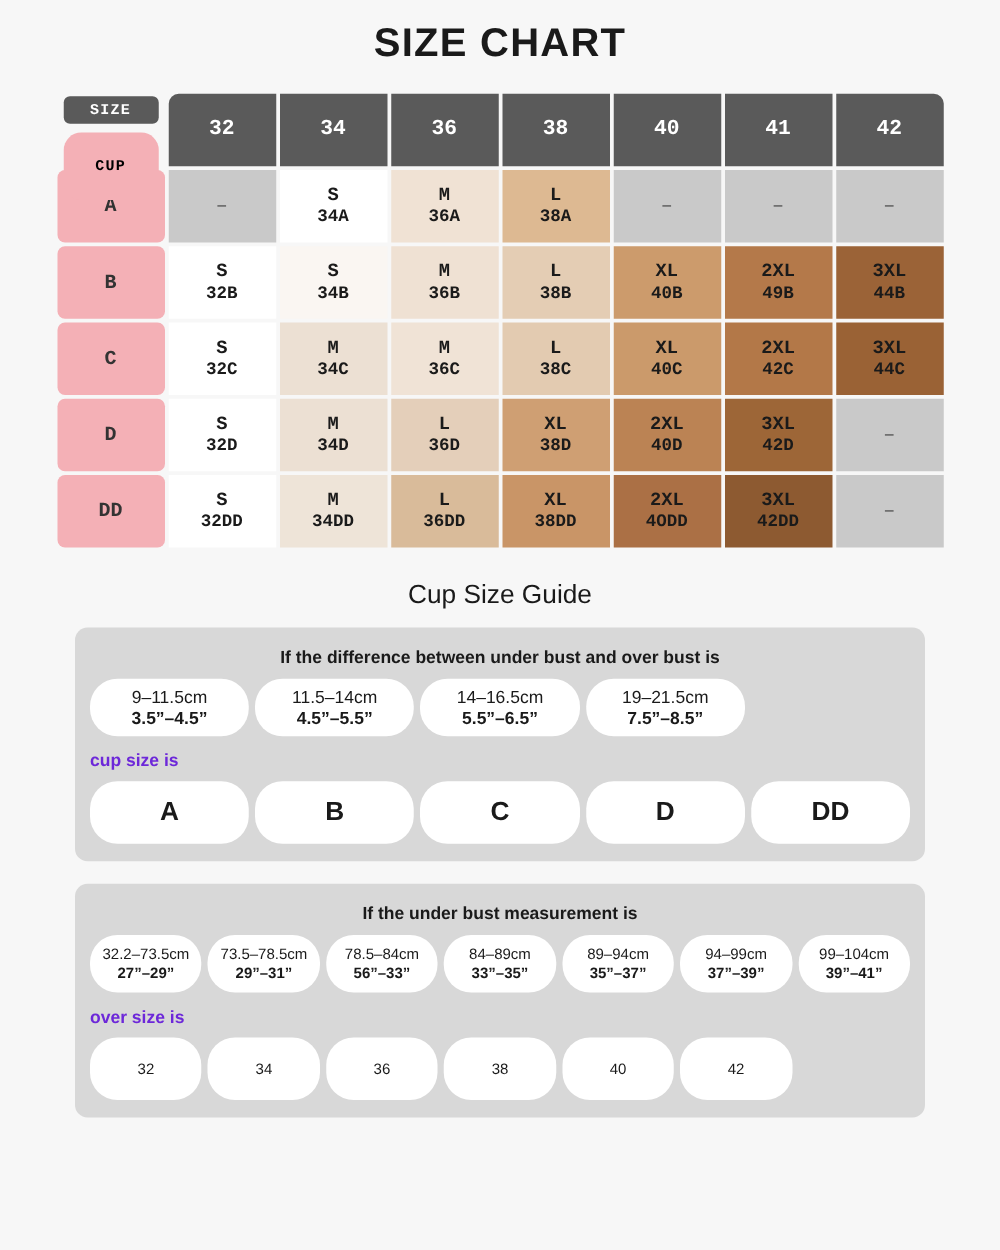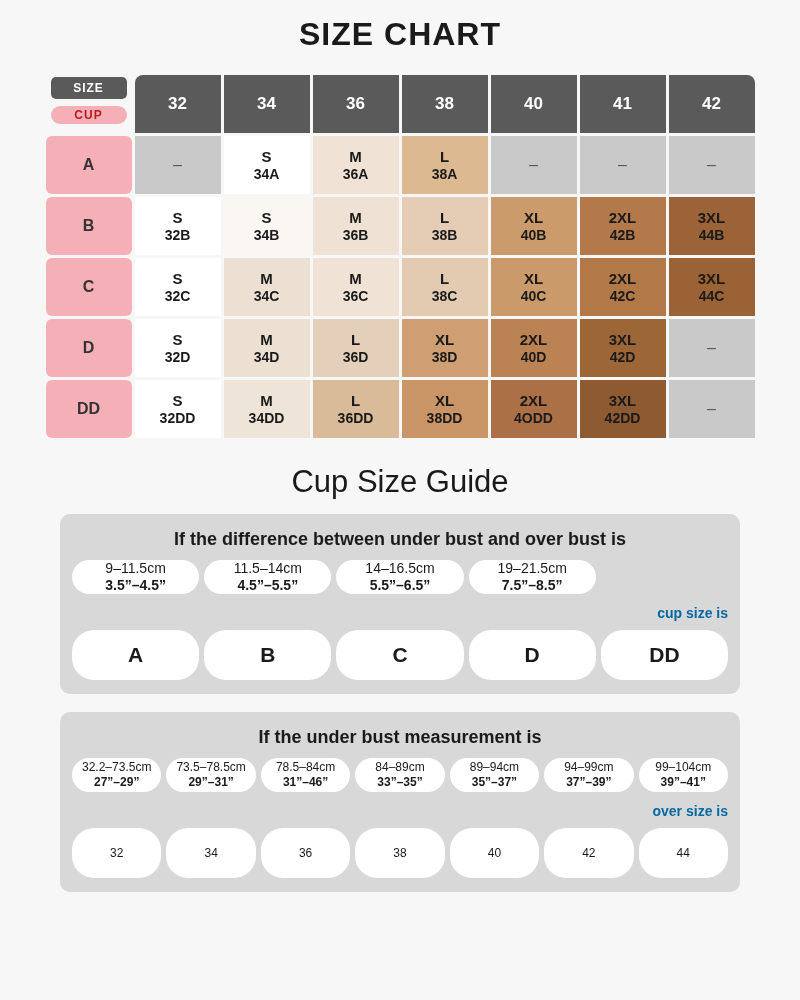--- a/index.html
+++ b/index.html
@@ -34,20 +34,21 @@
   
   .chart-wrap {
     margin: 22px auto 0 auto;
     width: 680px;
   }
   .grid {
     display: grid;
     grid-template-columns: 86px repeat(7, 86px);
     gap: 3px;
     justify-content: center;
+    font-family: Liberation Mono, monospace;
   }
   .cell {
     height: 58px;
     display: flex;
     flex-direction: column;
     align-items: center;
     justify-content: center;
     font-size: 15px;
     line-height: 1.15;
     box-sizing: border-box;
@@ -68,26 +69,26 @@
     font-weight: bold;
     letter-spacing: 1px;
     border-radius: 5px;
     padding: 4px 0;
     width: 76px;
     text-align: center;
     margin-top: 2px;
   }
   .pill-cup {
     background: #f4b0b6;
-    color: #b91c1c;
+    color: #000000;
     font-size: 12px;
     font-weight: bold;
     letter-spacing: 1px;
     border-radius: 14px;
-    padding: 2px 0;
+    padding: 20px 0;
     width: 76px;
     text-align: center;
     margin-top: 7px;
   }
   .hdr-band {
     background: #5a5a5a;
     color: #fff;
     font-size: 17px;
     font-weight: bold;
   }
@@ -110,60 +111,60 @@
     margin-top: 1px;
   }
   .cell .dash {
     font-size: 16px;
     color: #555;
   }
 
   
   .guide-title {
     text-align: center;
-    font-size: 31px;
+    font-size: 21px;
     font-weight: normal;
     margin: 26px 0 14px 0;
   }
   .panel {
     width: 680px;
     margin: 0 auto 18px auto;
     background: #d8d8d8;
     border-radius: 10px;
     padding: 12px 12px 14px 12px;
     box-sizing: border-box;
   }
   .panel-heading {
     text-align: center;
-    font-size: 18px;
+    font-size: 14px;
     font-weight: bold;
     color: #1a1a1a;
     margin: 3px 0 10px 0;
   }
   .panel-sub {
-    text-align: right;
+    text-align: left;
     font-size: 14px;
     font-weight: bold;
-    color: #0369a1;
+    color: #6d28d9;
     margin: 11px 0 9px 0;
   }
   .row5 {
     display: grid;
     grid-template-columns: repeat(5, 1fr);
     gap: 5px;
   }
   .row7 {
     display: grid;
     grid-template-columns: repeat(7, 1fr);
     gap: 5px;
   }
   .wcell {
     background: #fff;
     border-radius: 22px;
-    height: 34px;
+    height: 46px;
     display: flex;
     flex-direction: column;
     align-items: center;
     justify-content: center;
     font-size: 14px;
     line-height: 1.25;
   }
   .wcell.big {
     font-size: 21px;
     font-weight: bold;
@@ -238,21 +239,21 @@
         <div class="cell" style="background: rgb(228, 205, 180);">
           <span class="sz">L</span>
           <span class="bandsz">38B</span>
         </div>
         <div class="cell" style="background: rgb(204, 155, 108);">
           <span class="sz">XL</span>
           <span class="bandsz">40B</span>
         </div>
         <div class="cell" style="background: rgb(180, 121, 74);">
           <span class="sz">2XL</span>
-          <span class="bandsz">42B</span>
+          <span class="bandsz">49B</span>
         </div>
         <div class="cell" style="background: rgb(155, 99, 55);">
           <span class="sz">3XL</span>
           <span class="bandsz">44B</span>
         </div>
         <div class="cell cup-cell">C</div>
         <div class="cell" style="background: rgb(255, 255, 255);">
           <span class="sz">S</span>
           <span class="bandsz">32C</span>
         </div>
@@ -377,21 +378,21 @@
         <div class="wcell">
           <span class="l1">32.2–73.5cm</span>
           <span class="l2">27”–29”</span>
         </div>
         <div class="wcell">
           <span class="l1">73.5–78.5cm</span>
           <span class="l2">29”–31”</span>
         </div>
         <div class="wcell">
           <span class="l1">78.5–84cm</span>
-          <span class="l2">31”–46”</span>
+          <span class="l2">56”–33”</span>
         </div>
         <div class="wcell">
           <span class="l1">84–89cm</span>
           <span class="l2">33”–35”</span>
         </div>
         <div class="wcell">
           <span class="l1">89–94cm</span>
           <span class="l2">35”–37”</span>
         </div>
         <div class="wcell">
@@ -404,17 +405,16 @@
         </div>
       </div>
     <div class="panel-sub">over size is</div>
     <div class="row7" id="band-values">
         <div class="wcell band">32</div>
         <div class="wcell band">34</div>
         <div class="wcell band">36</div>
         <div class="wcell band">38</div>
         <div class="wcell band">40</div>
         <div class="wcell band">42</div>
-        <div class="wcell band">44</div>
       </div>
   </div>
 
 </div>
 
 </body></html>

